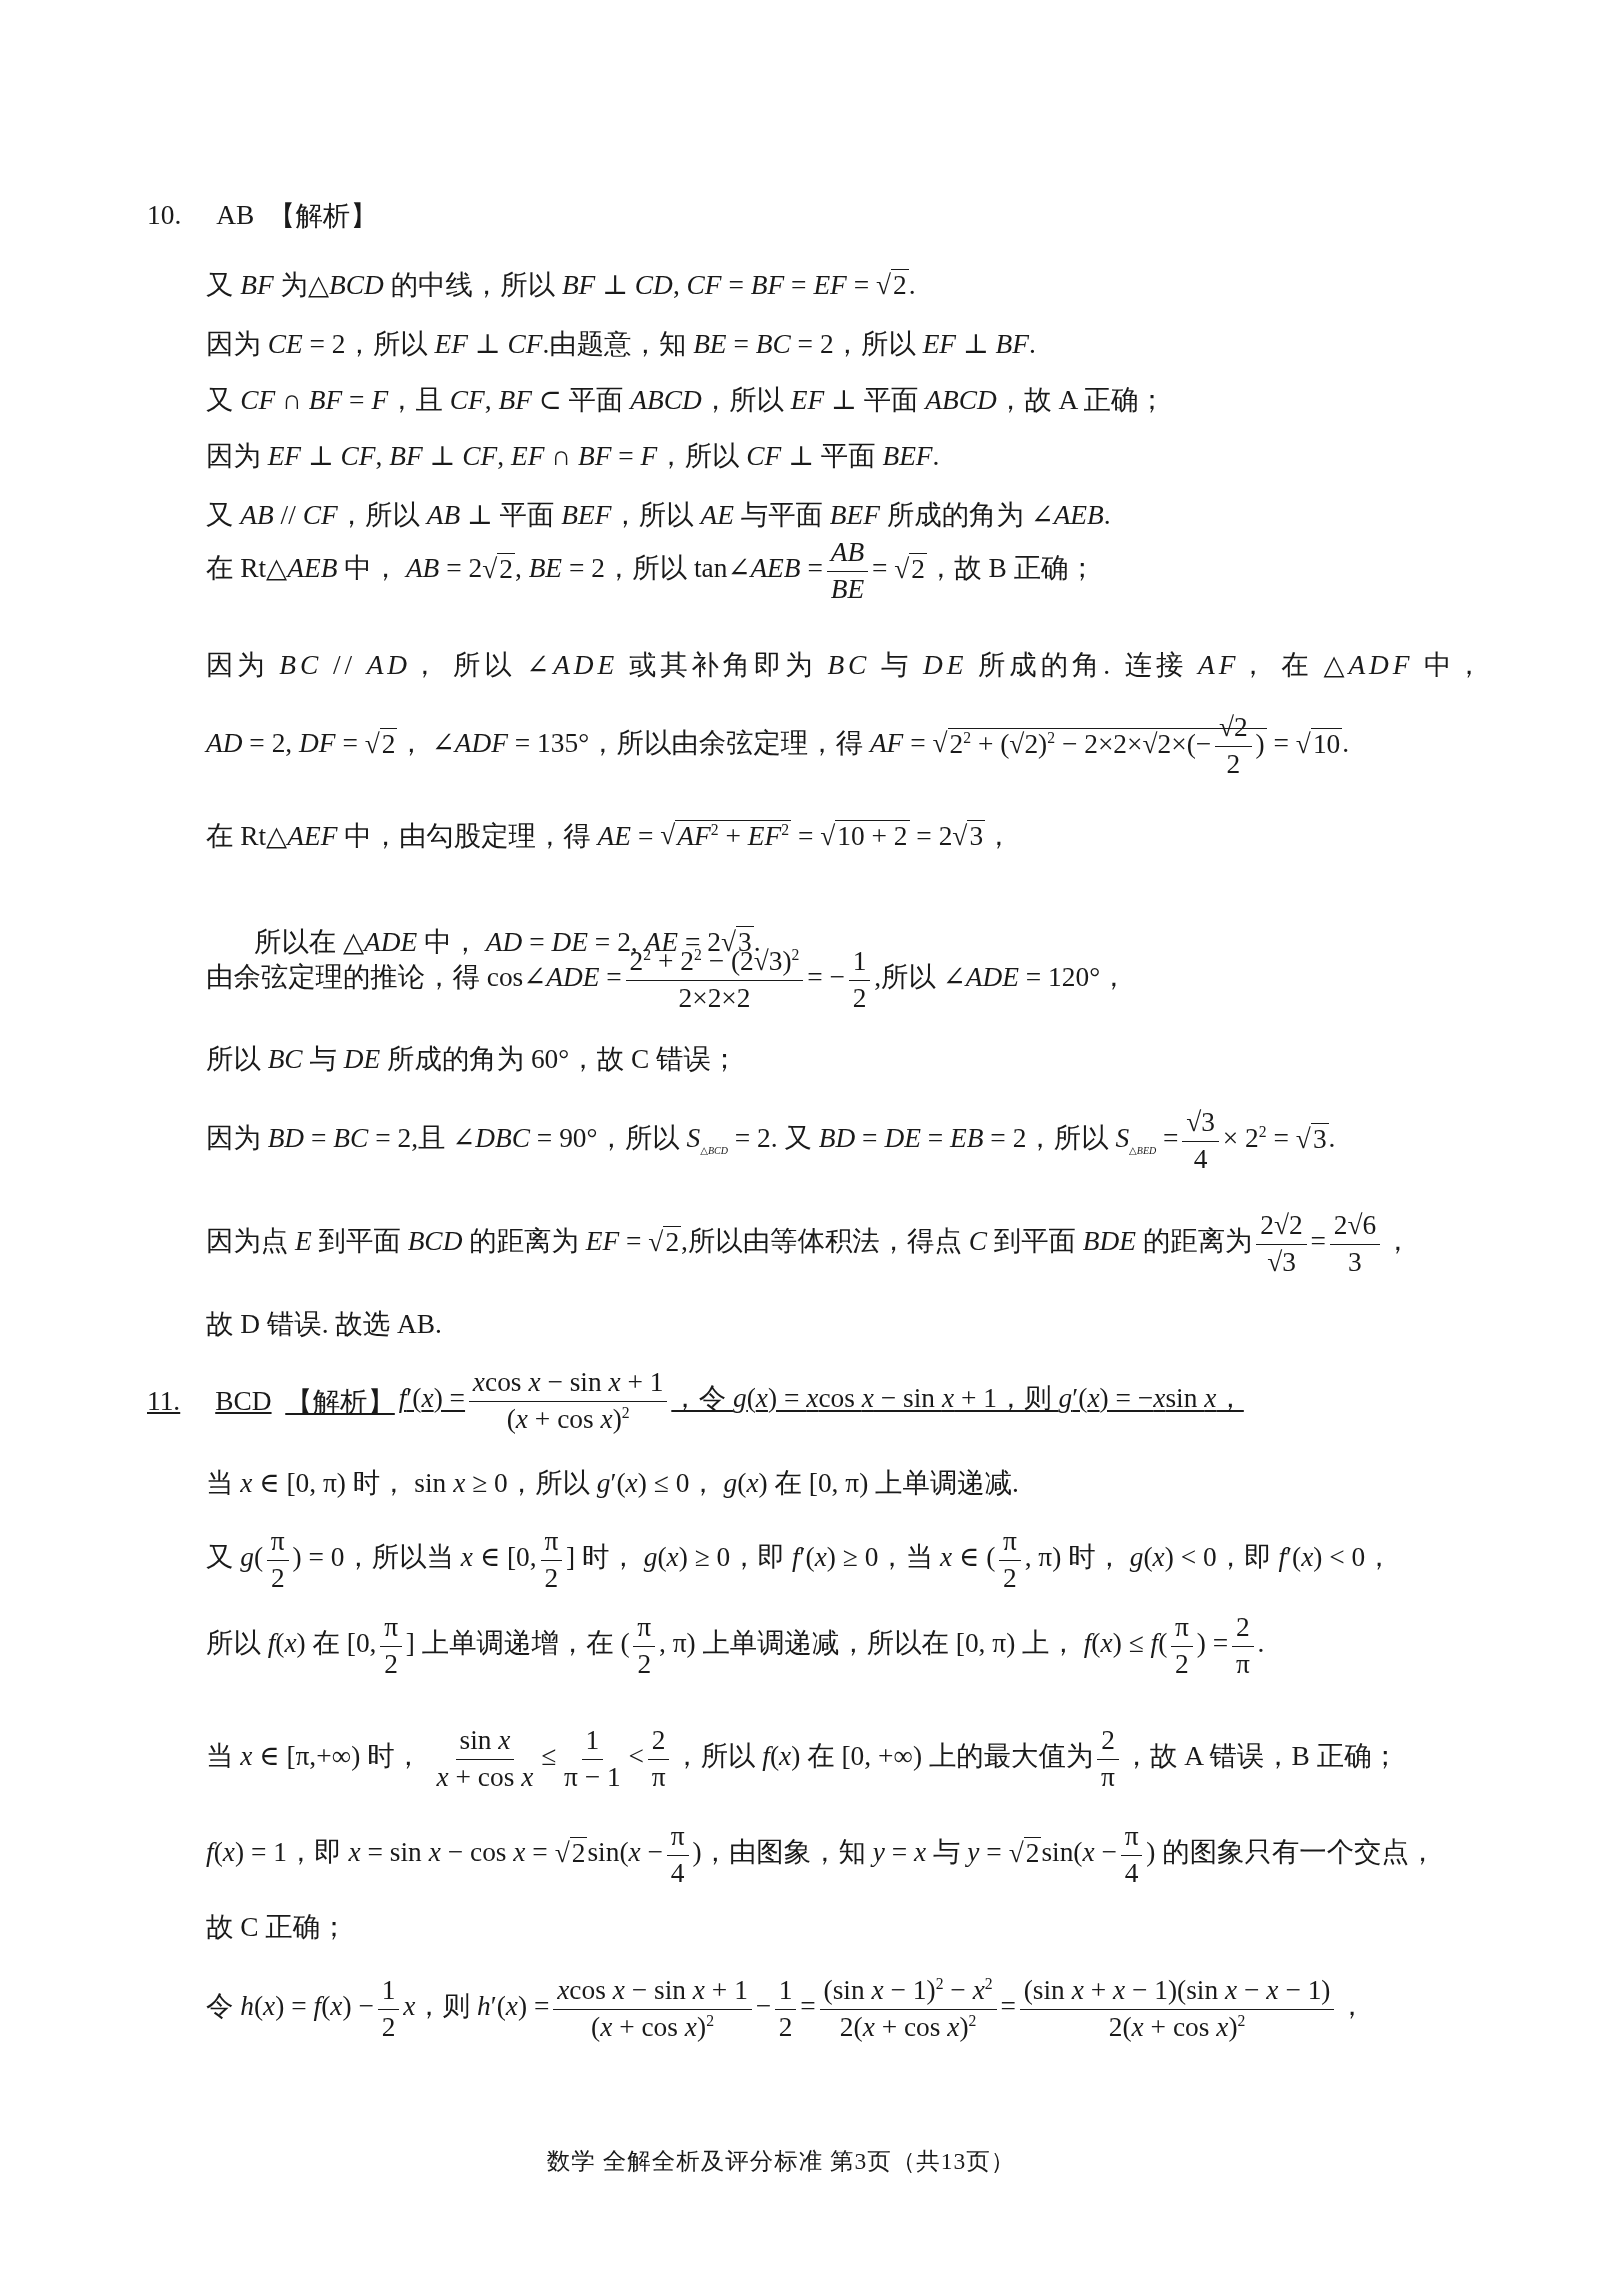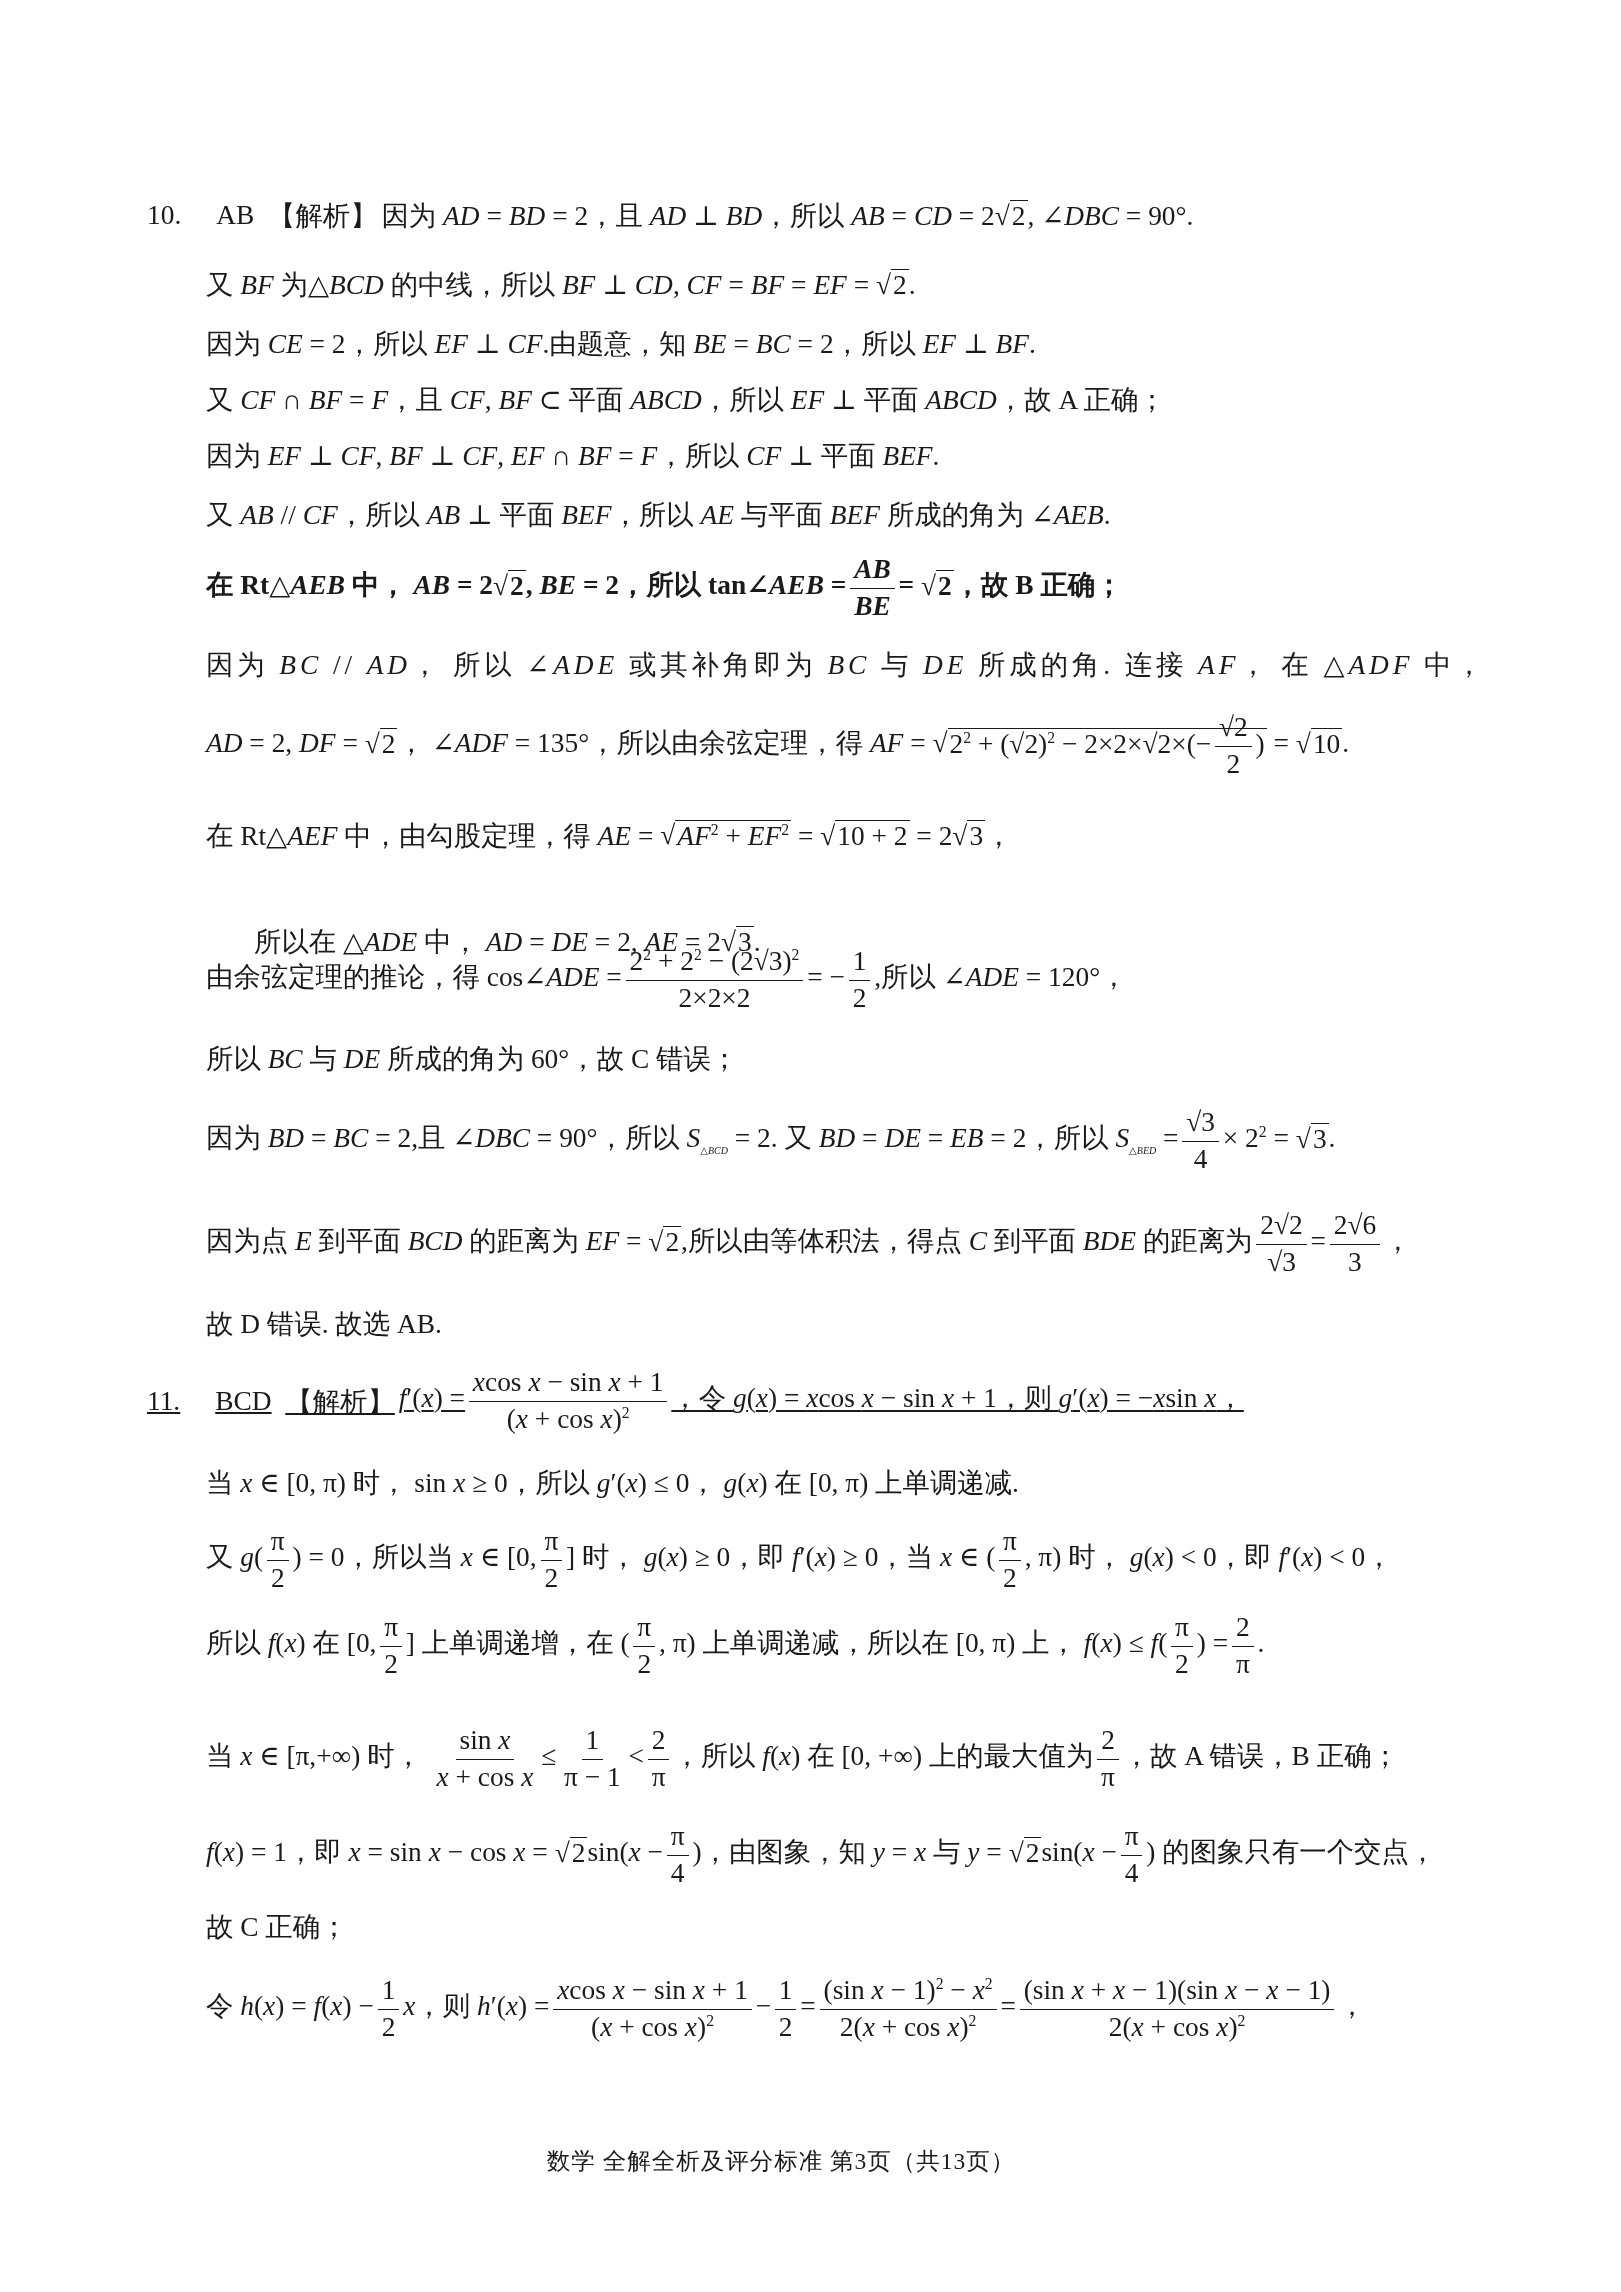--- a/index.html
+++ b/index.html
@@ -20,21 +20,20 @@
   sub{font-size:10px;}
   .footer{position:absolute;left:0;width:1562px;top:2145px;text-align:center;font-size:23.5px;letter-spacing:1px;}
 </style>
 </head>
 <body>
 
 <div class="line first" style="top:186px;">
   <span class="num">10.</span>
   <span class="ans">AB</span>
   <span class="tag">【解析】</span>
-  <span>因为 <i>AD</i>&nbsp;=&nbsp;<i>BD</i>&nbsp;=&nbsp;2，且 <i>AD</i>&nbsp;⊥&nbsp;<i>BD</i>，所以 <i>AB</i>&nbsp;=&nbsp;<i>CD</i>&nbsp;=&nbsp;2<span class="sqrt">√<span class="rad">2</span></span>, ∠<i>DBC</i>&nbsp;=&nbsp;90°.</span>
 </div>
 
 <div class="line" style="top:255px;">
   <span>又 <i>BF</i> 为△<i>BCD</i> 的中线，所以 <i>BF</i>&nbsp;⊥&nbsp;<i>CD</i>, <i>CF</i>&nbsp;=&nbsp;<i>BF</i>&nbsp;=&nbsp;<i>EF</i>&nbsp;=&nbsp;<span class="sqrt">√<span class="rad">2</span></span>.</span>
 </div>
 
 <div class="line" style="top:314px;">
   <span>因为 <i>CE</i>&nbsp;=&nbsp;2，所以 <i>EF</i>&nbsp;⊥&nbsp;<i>CF</i>.由题意，知 <i>BE</i>&nbsp;=&nbsp;<i>BC</i>&nbsp;=&nbsp;2，所以 <i>EF</i>&nbsp;⊥&nbsp;<i>BF</i>.</span>
 </div>
 
@@ -43,21 +42,21 @@
 </div>
 
 <div class="line" style="top:426px;">
   <span>因为 <i>EF</i>&nbsp;⊥&nbsp;<i>CF</i>, <i>BF</i>&nbsp;⊥&nbsp;<i>CF</i>, <i>EF</i>&nbsp;∩&nbsp;<i>BF</i>&nbsp;=&nbsp;<i>F</i>，所以 <i>CF</i>&nbsp;⊥&nbsp;平面 <i>BEF</i>.</span>
 </div>
 
 <div class="line" style="top:485px;">
   <span>又 <i>AB</i>&nbsp;//&nbsp;<i>CF</i>，所以 <i>AB</i>&nbsp;⊥&nbsp;平面 <i>BEF</i>，所以 <i>AE</i> 与平面 <i>BEF</i> 所成的角为 ∠<i>AEB</i>.</span>
 </div>
 
-<div class="line" style="top:559px;font-weight:bold;">
+<div class="line" style="top:542px;">
   <span>在 Rt△<i>AEB</i> 中，&nbsp;<i>AB</i>&nbsp;=&nbsp;2<span class="sqrt">√<span class="rad">2</span></span>, <i>BE</i>&nbsp;=&nbsp;2，所以 tan∠<i>AEB</i>&nbsp;=<span class="frac">
         <span class="nu"><i>AB</i></span>
         <span class="de"><i>BE</i></span>
       </span>=&nbsp;<span class="sqrt">√<span class="rad">2</span></span>，故 B 正确；</span>
 </div>
 
 <div class="line" style="top:635px;text-align:right;">
   <span style="letter-spacing:3.9px;">因为 <i>BC</i>&nbsp;//&nbsp;<i>AD</i>， 所以 ∠<i>ADE</i> 或其补角即为 <i>BC</i> 与 <i>DE</i> 所成的角. 连接 <i>AF</i>， 在 △<i>ADF</i> 中，</span>
 </div>
 

